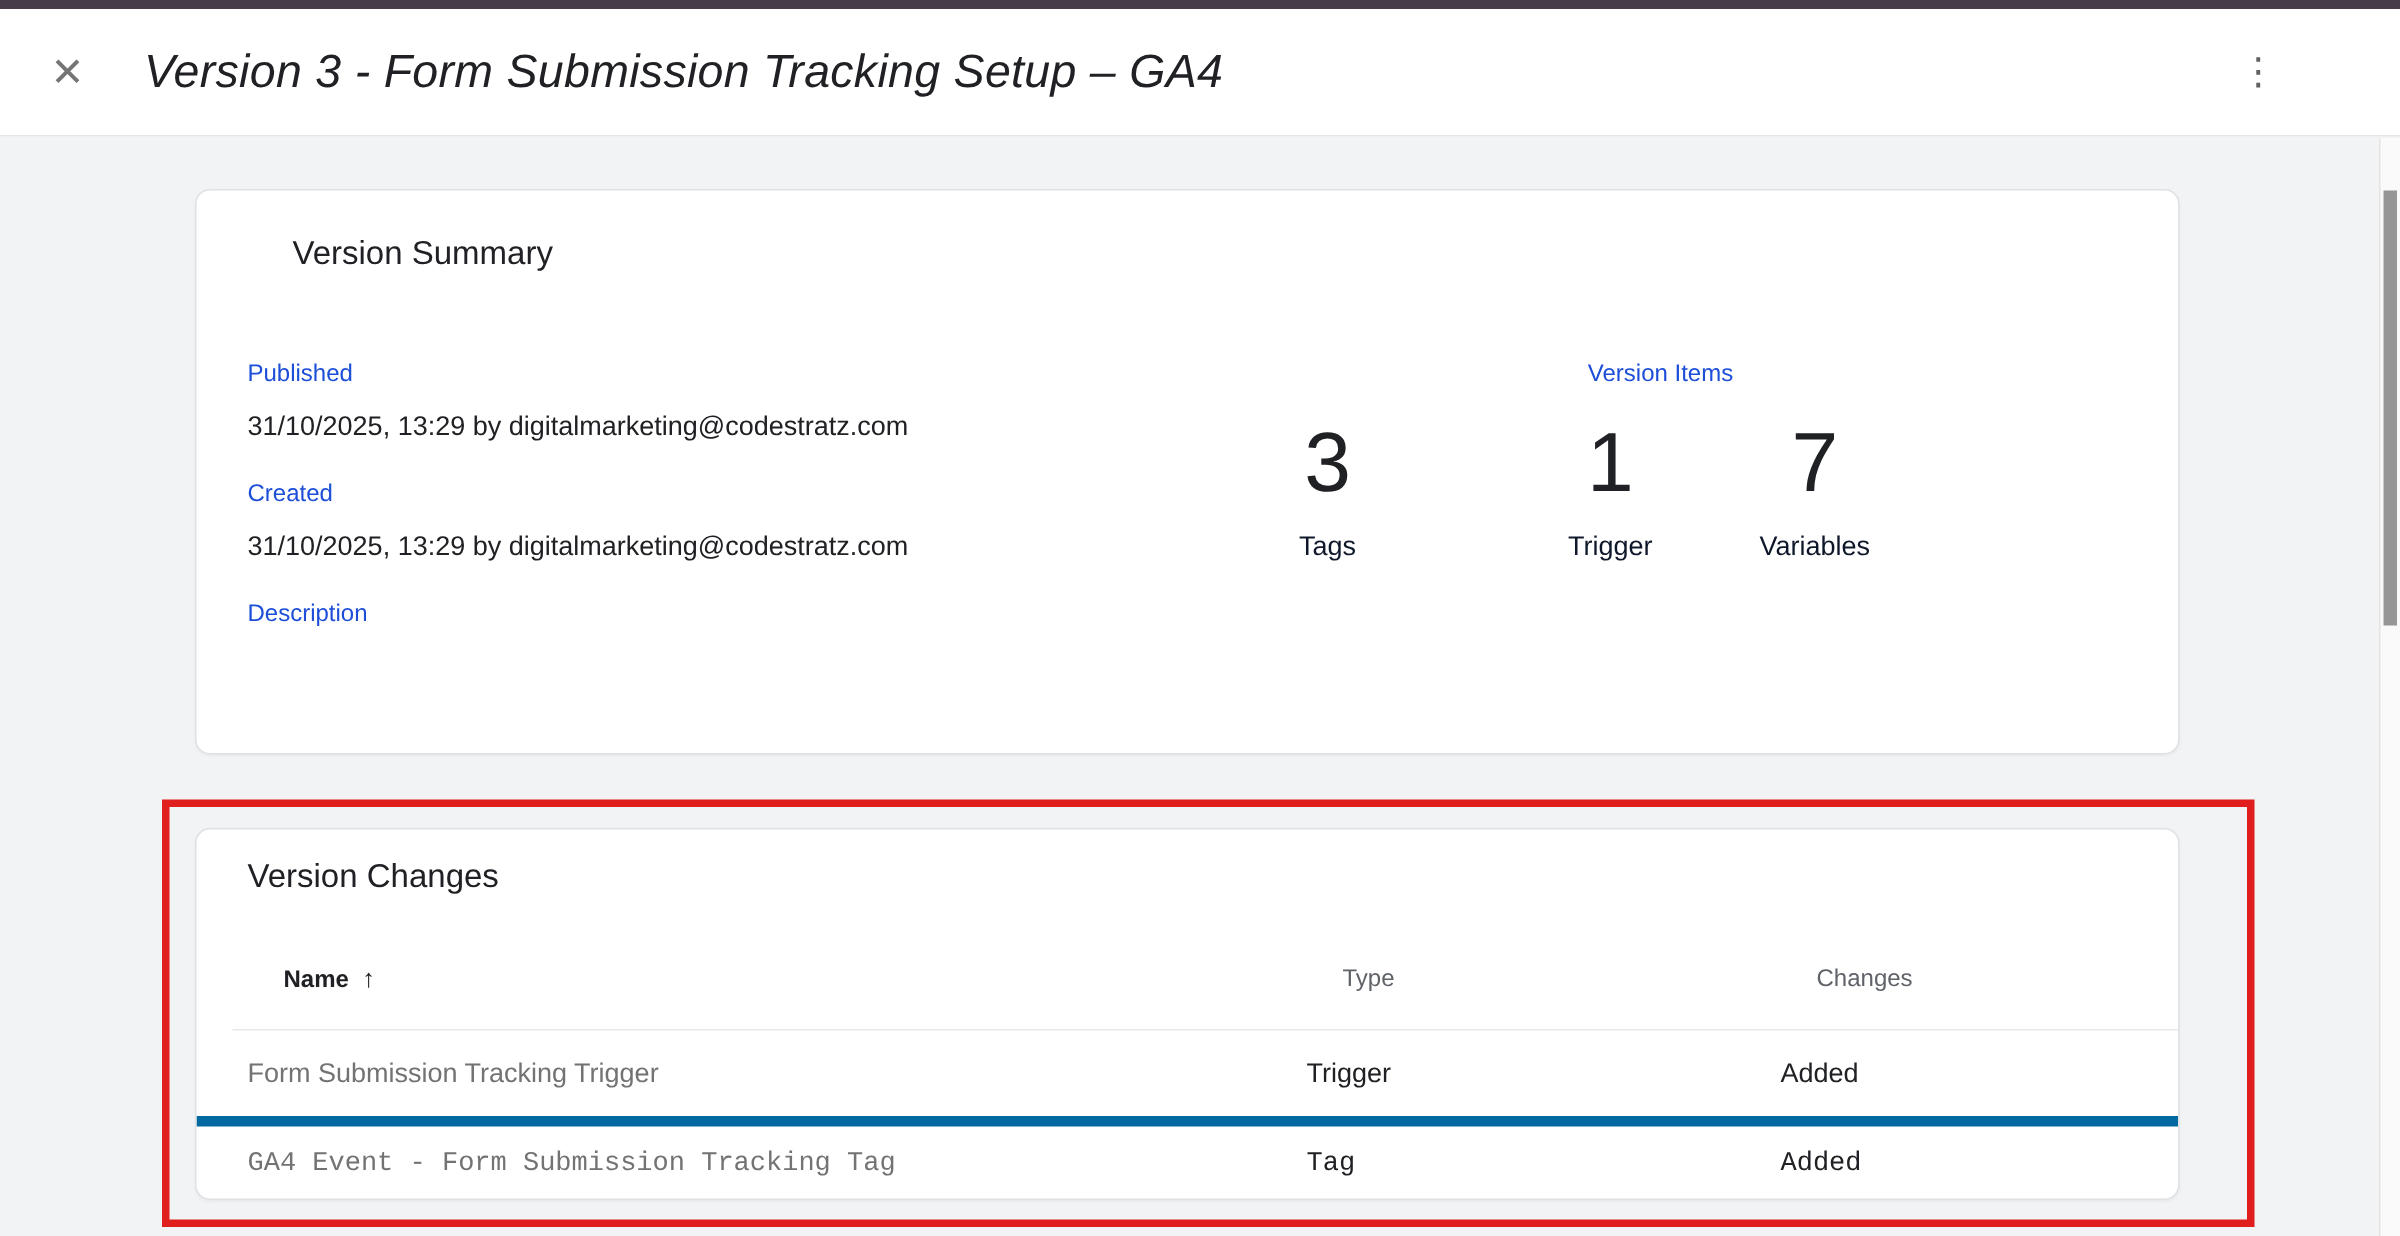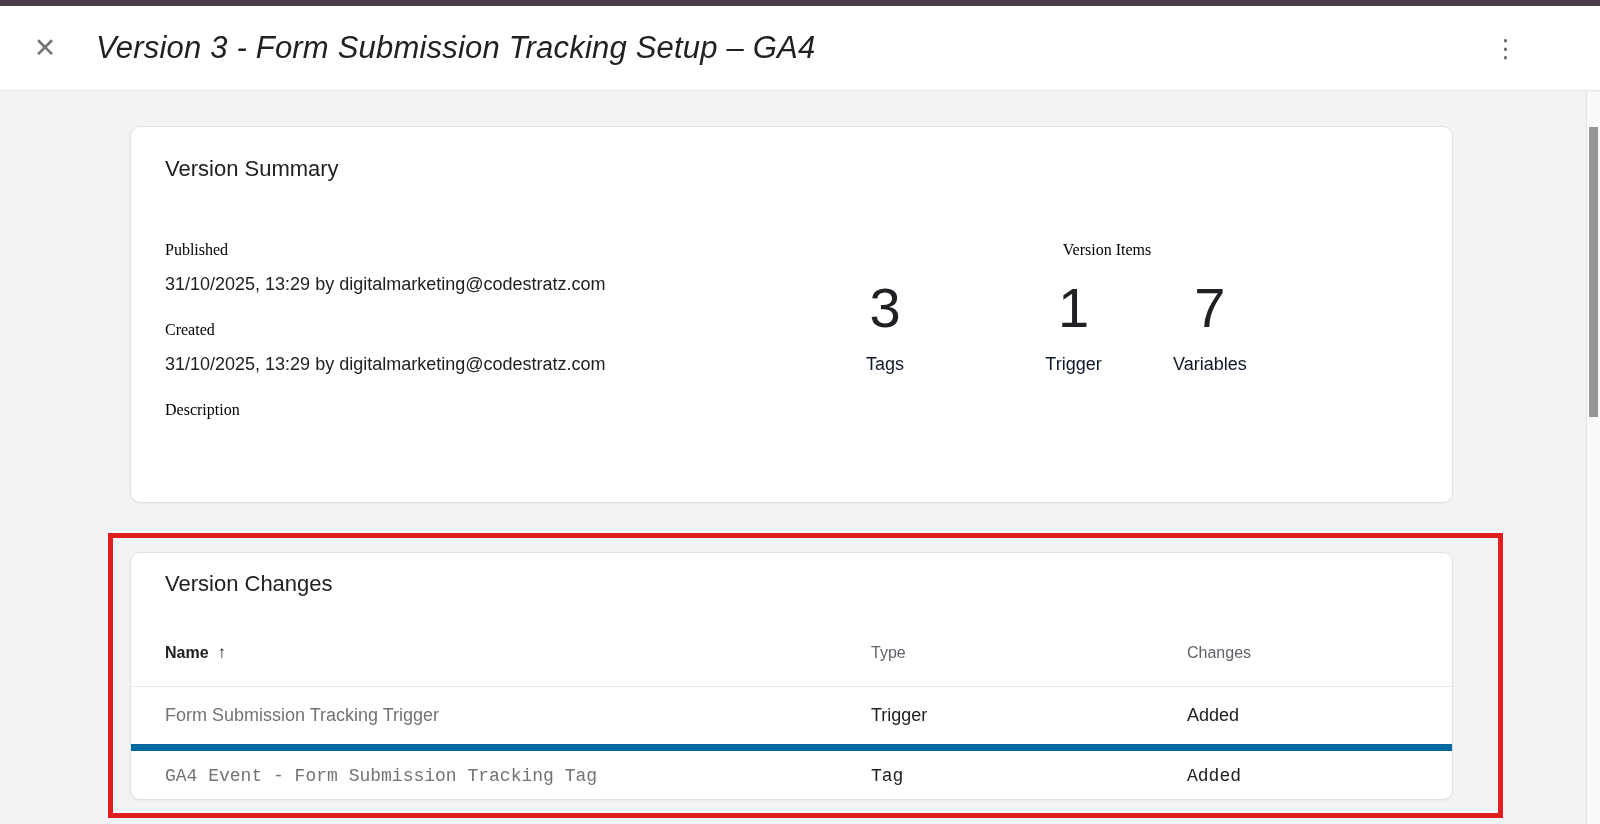--- a/index.html
+++ b/index.html
@@ -56,27 +56,27 @@
   }
   .summary-card {
     margin: 35px 0 0 130px;
     width: 1323px; height: 377px;
     padding: 28px 34px;
   }
   .card-title {
     font-size: 22px; font-weight: 400;
     color: #202124; line-height: 28px;
   }
-  .summary-card .card-title { margin-bottom: 56px; }
+  .summary-card .card-title { margin-bottom: 56px; margin-left: 30px; }
 
   .summary-body { display: flex; }
   .summary-left { width: 631px; flex: 0 0 auto; }
   .field-label {
-    font-size: 16px; color: #000000;
-    line-height: 22px; margin-bottom: 9px; font-family: Liberation Serif, serif;
+    font-size: 16px; color: #1d4ed8;
+    line-height: 22px; margin-bottom: 9px;
   }
   .field-value {
     font-size: 18px; color: #202124;
     line-height: 28px; margin-bottom: 21px;
   }
   .field-value.description { max-width: 545px; margin-bottom: 0; }
 
   .summary-right { flex: 1 1 auto; text-align: center; }
   .stats-row { display: flex; margin-top: 0; }
   .stat { flex: 0 0 auto; }
@@ -113,20 +113,21 @@
   .vc-table { width: 100%; }
   .vc-row {
     display: grid;
     grid-template-columns: 706px 316px 1fr;
     align-items: center;
     padding: 0 34px;
   }
   .vc-head {
     height: 68px;
     border-bottom: 1px solid #e8e8e8;
+    margin-left: 24px;
   }
   .vc-head .hcell { font-size: 16px; color: #5f6368; }
   .vc-head .hcell.name-col { color: #202124; font-weight: 700; }
   .sort-arrow {
     font-size: 17px; color: #202124;
     margin-left: 9px; font-weight: 400;
   }
   .vc-datarow { height: 57px; }
   .vc-datarow + .vc-datarow { border-top: 7px solid #0369a1; font-family: Liberation Mono, monospace; }
   .vc-datarow:first-of-type { border-top: 0; }

